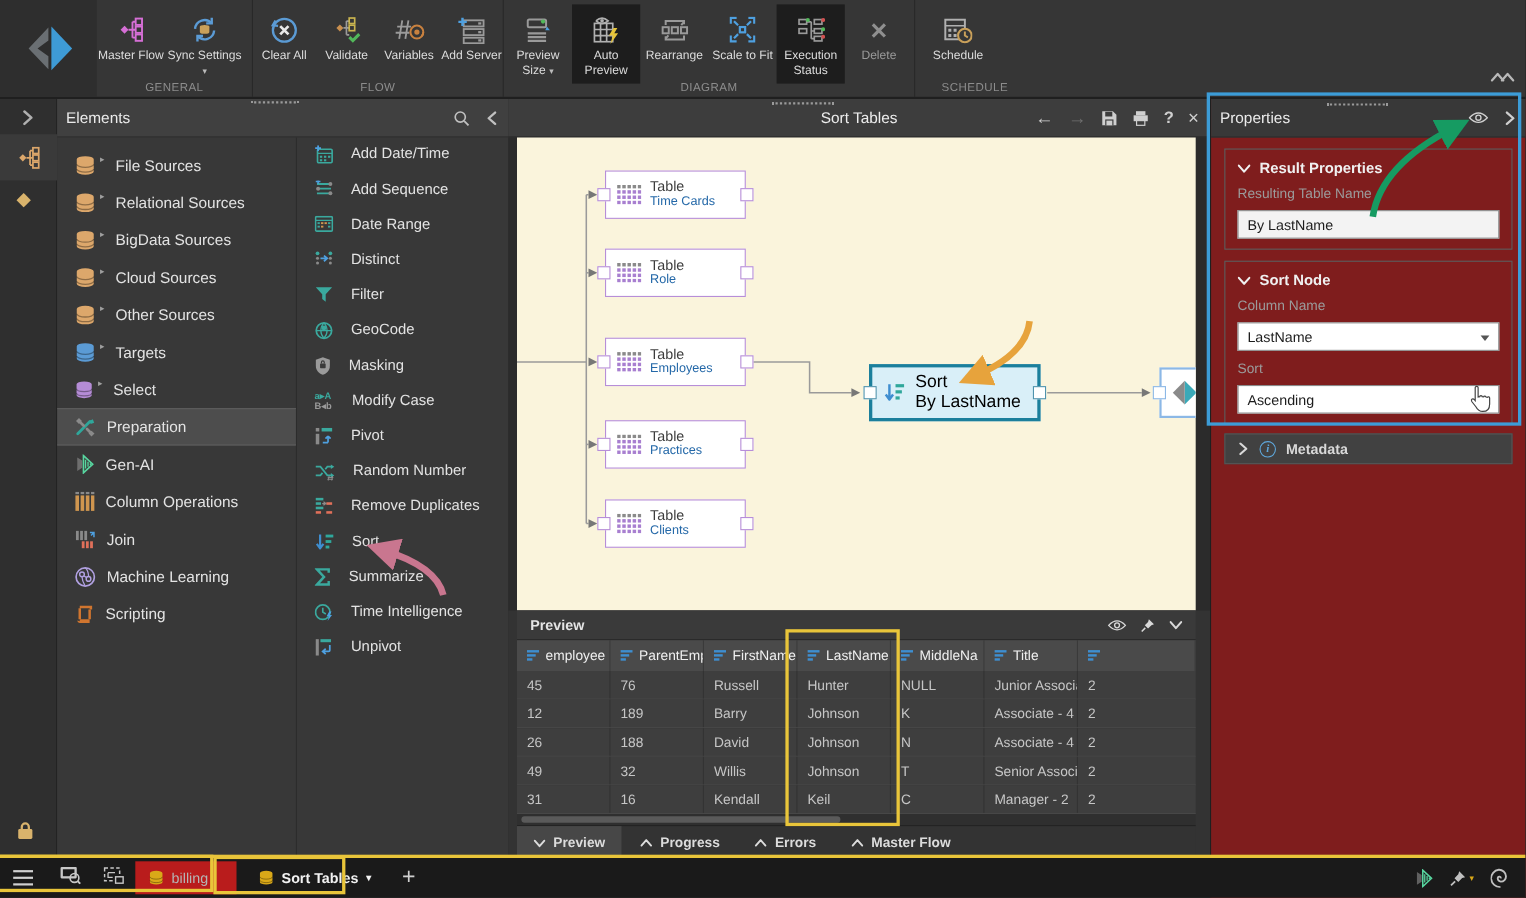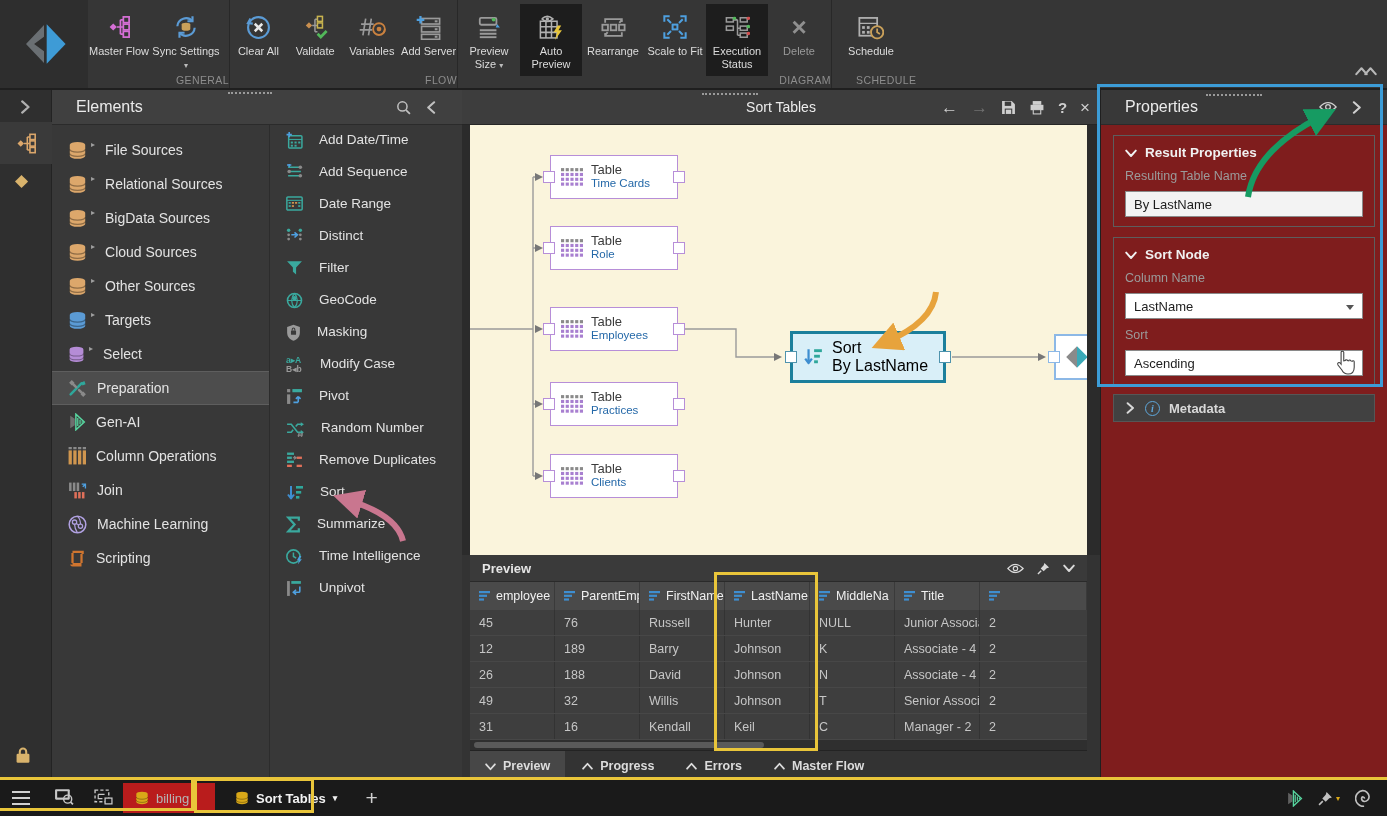--- a/index.html
+++ b/index.html
@@ -7,30 +7,30 @@
   body{font-family:"Liberation Sans",sans-serif;-webkit-font-smoothing:antialiased}
   #app{position:relative;width:1387px;height:816px;background:#363636;overflow:hidden}
   .abs{position:absolute}
   .row{display:flex;align-items:center}
   .ic{display:inline-block;flex:none}
   svg.ic{overflow:visible}
   
   #ribbon{position:absolute;left:0;top:0;width:1387px;height:90px;background:#363636;border-bottom:2px solid #1f1f1f;display:flex}
   #logo{width:88px;height:88px;background:#2e2e2e;display:flex;align-items:center;justify-content:center}
   .rgroup{position:relative;height:88px;border-right:1px solid #282828;display:flex;padding-top:4px}
-  .glabel{position:absolute;bottom:2px;left:0;width:100%;text-align:right;font-size:10.5px;color:#8d8d8d;letter-spacing:.4px}
+  .glabel{position:absolute;bottom:2px;left:0;width:100%;text-align:center;font-size:10.5px;color:#8d8d8d;letter-spacing:.4px}
   .rbtn{width:62px;height:72px;display:flex;flex-direction:column;align-items:center;padding-top:8px;color:#dcdcdc;font-size:11px;text-align:center;line-height:1.18;cursor:default}
   .rbtn .bic{height:30px;display:flex;align-items:center;justify-content:center;margin-bottom:3px}
   .rbtn.active{background:#1d1d1d}
   .rbtn.disabled{color:#9a9a9a}
   .caret{font-size:8px;color:#bbb}
   
   #strip{position:absolute;left:0;top:90px;width:52px;height:690px;background:#2f2f2f;border-right:1px solid #232323}
   #elements{position:absolute;left:52px;top:90px;width:410px;height:690px;background:#383838}
-  .phdr{height:35px;background:#404040;border-bottom:1px solid #2b2b2b;display:flex;align-items:center;padding:0 24px;color:#eaeaea;font-size:16px}
+  .phdr{height:35px;background:#404040;border-bottom:1px solid #2b2b2b;display:flex;align-items:center;padding:0 8px;color:#eaeaea;font-size:14px}
   .el-list{position:absolute;left:0;top:35px;width:218px;bottom:0;border-right:1px solid #2c2c2c}
   .el-item{height:34px;display:flex;align-items:center;padding-left:16px;gap:10px;color:#e3e3e3;font-size:14px;white-space:nowrap}
   .el-item.sel{background:#4d4d4d;border-top:1px solid #5e5e5e;border-bottom:1px solid #5e5e5e}
   .exp{font-size:8px;color:#9f9f9f;margin-left:-6px;margin-top:-12px}
   .tool-list{position:absolute;left:218px;top:42px;right:0}
   .tool-item{height:32px;display:flex;align-items:flex-start;padding-left:16px;gap:16px;color:#e3e3e3;font-size:13.5px;white-space:nowrap}
   .case-icon{font-size:8.5px;line-height:1.1;font-weight:bold;width:18px}
   .case-icon .l1{color:#3aa99e}.case-icon .l2{color:#9a9a9a}
   
   #canvascol{position:absolute;left:462px;top:90px;width:638px;height:690px;background:#2b2b2b}

